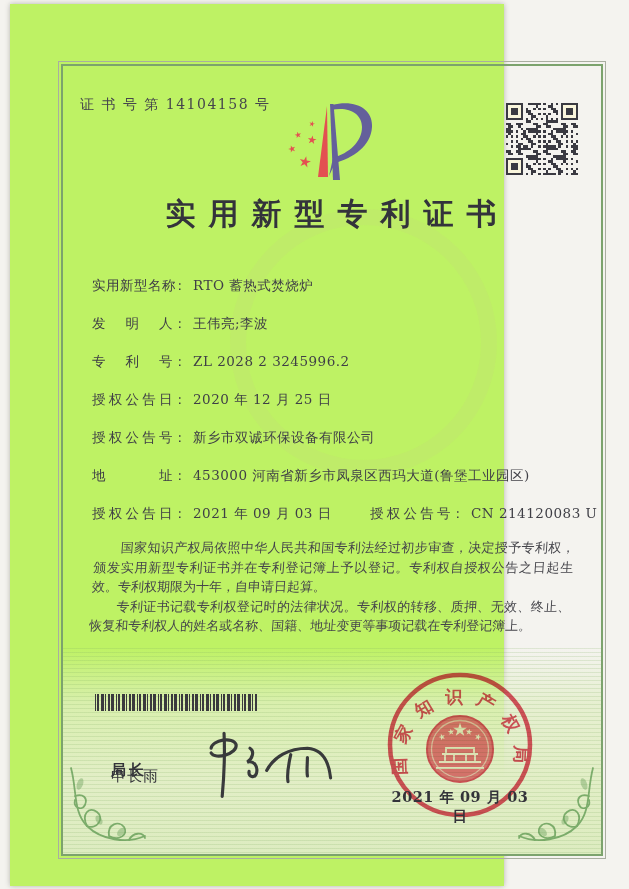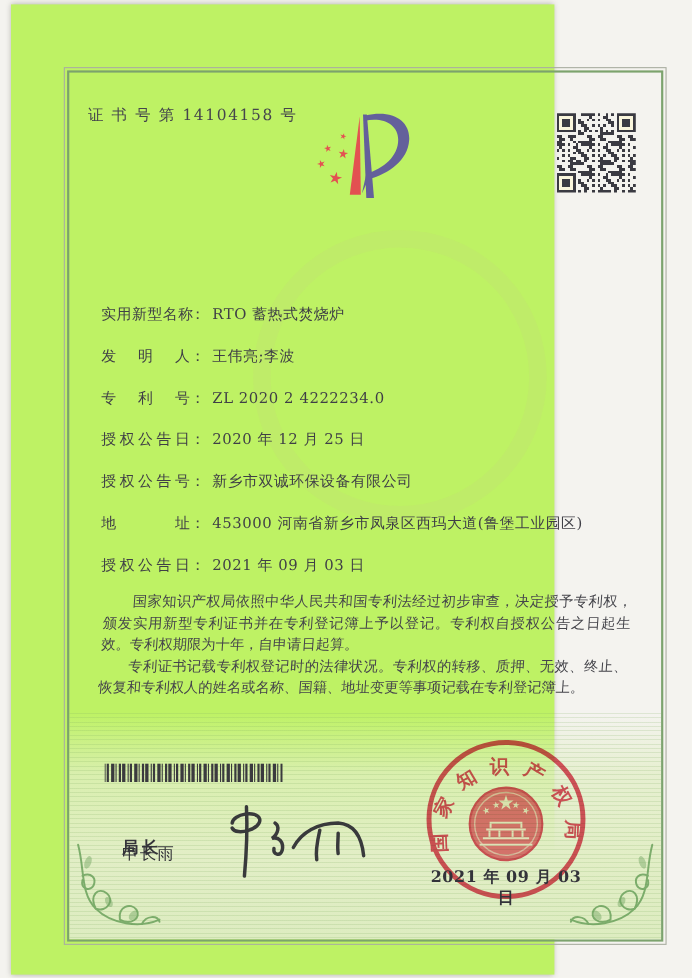--- a/index.html
+++ b/index.html
@@ -420,42 +420,46 @@
       <rect x="17" y="28" width="1" height="1" fill="#3a3a42"></rect>
       <rect x="18" y="28" width="1" height="1" fill="#3a3a42"></rect>
       <rect x="19" y="28" width="1" height="1" fill="#3a3a42"></rect>
       <rect x="21" y="28" width="1" height="1" fill="#3a3a42"></rect>
       <rect x="24" y="28" width="1" height="1" fill="#3a3a42"></rect>
       <rect x="26" y="28" width="1" height="1" fill="#3a3a42"></rect>
       <rect x="27" y="28" width="1" height="1" fill="#3a3a42"></rect>
       <rect x="28" y="28" width="1" height="1" fill="#3a3a42"></rect>
     </svg>
 
+  <div class="title">实用新型专利证书</div>
 
   <div class="fields">
     <div class="frow" style="top:0">
       <span class="flabel">实用新型名称</span><span class="fcolon">：</span><span>RTO 蓄热式焚烧炉</span>
     </div>
     <div class="frow" style="top:38px">
       <span class="flabel">发明人</span><span class="fcolon">：</span><span>王伟亮;李波</span>
     </div>
     <div class="frow" style="top:76px">
-      <span class="flabel">专利号</span><span class="fcolon">：</span><span>ZL 2020 2 4222234.0</span>
+      <span class="flabel">专利号</span><span class="fcolon">：</span><span>ZL 2028 2 3245996.2</span>
     </div>
     <div class="frow" style="top:114px">
       <span class="flabel">授权公告日</span><span class="fcolon">：</span><span>2020 年 12 月 25 日</span>
     </div>
     <div class="frow" style="top:152px">
       <span class="flabel">授权公告号</span><span class="fcolon">：</span><span>新乡市双诚环保设备有限公司</span>
     </div>
     <div class="frow" style="top:190px">
       <span class="flabel">地址</span><span class="fcolon">：</span><span>453000 河南省新乡市凤泉区西玛大道(鲁堡工业园区)</span>
     </div>
     <div class="frow" style="top:228px;width:492px">
       <span class="flabel">授权公告日</span><span class="fcolon">：</span><span>2021 年 09 月 03 日</span>
+      <span class="fpair2">
+        <span class="flabel">授权公告号</span><span class="fcolon">：</span><span>CN 214120083 U</span>
+      </span>
     </div>
   </div>
 
   <div class="paras">
     <p>国家知识产权局依照中华人民共和国专利法经过初步审查，决定授予专利权，颁发实用新型专利证书并在专利登记簿上予以登记。专利权自授权公告之日起生效。专利权期限为十年，自申请日起算。</p>
     <p>专利证书记载专利权登记时的法律状况。专利权的转移、质押、无效、终止、恢复和专利权人的姓名或名称、国籍、地址变更等事项记载在专利登记簿上。</p>
   </div>
 
   <div id="barcode" class="barcode"><span style="width: 1px; margin-right: 1px;"></span><span style="width: 2px; margin-right: 2px;"></span><span style="width: 3px; margin-right: 1px;"></span><span style="width: 1px; margin-right: 2px;"></span><span style="width: 2px; margin-right: 1px;"></span><span style="width: 3px; margin-right: 2px;"></span><span style="width: 1px; margin-right: 1px;"></span><span style="width: 2px; margin-right: 2px;"></span><span style="width: 3px; margin-right: 1px;"></span><span style="width: 1px; margin-right: 2px;"></span><span style="width: 2px; margin-right: 1px;"></span><span style="width: 3px; margin-right: 2px;"></span><span style="width: 1px; margin-right: 1px;"></span><span style="width: 2px; margin-right: 2px;"></span><span style="width: 3px; margin-right: 1px;"></span><span style="width: 1px; margin-right: 2px;"></span><span style="width: 2px; margin-right: 1px;"></span><span style="width: 3px; margin-right: 2px;"></span><span style="width: 1px; margin-right: 1px;"></span><span style="width: 2px; margin-right: 2px;"></span><span style="width: 3px; margin-right: 1px;"></span><span style="width: 1px; margin-right: 2px;"></span><span style="width: 2px; margin-right: 1px;"></span><span style="width: 3px; margin-right: 2px;"></span><span style="width: 1px; margin-right: 1px;"></span><span style="width: 2px; margin-right: 2px;"></span><span style="width: 3px; margin-right: 1px;"></span><span style="width: 1px; margin-right: 2px;"></span><span style="width: 2px; margin-right: 1px;"></span><span style="width: 3px; margin-right: 2px;"></span><span style="width: 1px; margin-right: 1px;"></span><span style="width: 2px; margin-right: 2px;"></span><span style="width: 3px; margin-right: 1px;"></span><span style="width: 1px; margin-right: 2px;"></span><span style="width: 2px; margin-right: 1px;"></span><span style="width: 3px; margin-right: 2px;"></span><span style="width: 1px; margin-right: 1px;"></span><span style="width: 2px; margin-right: 2px;"></span><span style="width: 3px; margin-right: 1px;"></span><span style="width: 1px; margin-right: 2px;"></span><span style="width: 2px; margin-right: 1px;"></span><span style="width: 3px; margin-right: 2px;"></span><span style="width: 1px; margin-right: 1px;"></span><span style="width: 2px; margin-right: 2px;"></span><span style="width: 3px; margin-right: 1px;"></span><span style="width: 1px; margin-right: 2px;"></span><span style="width: 2px; margin-right: 1px;"></span></div>
 

